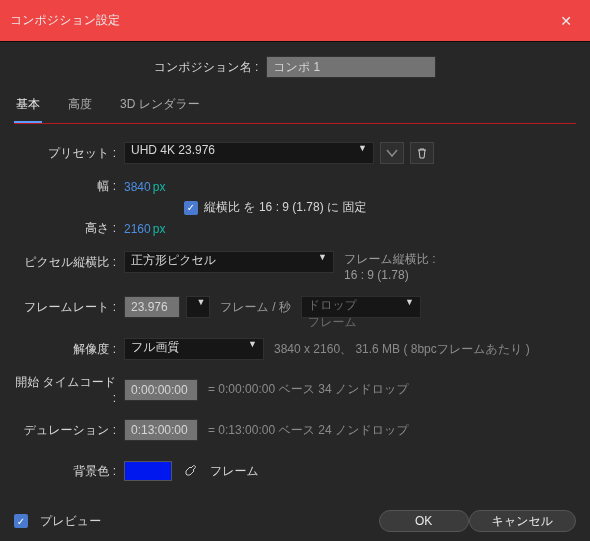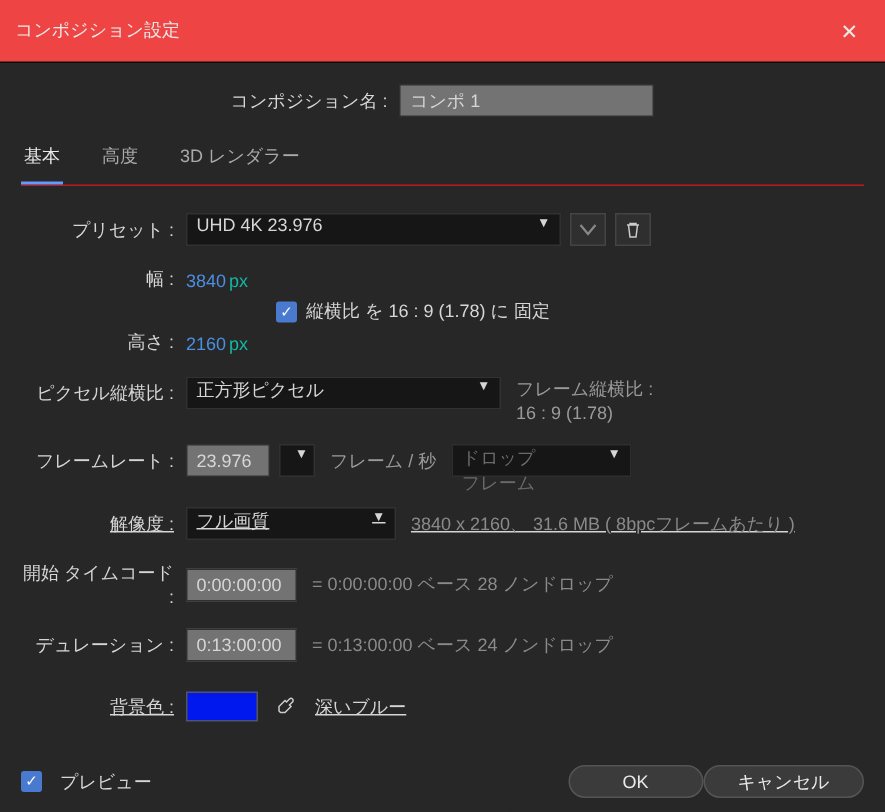--- a/index.html
+++ b/index.html
@@ -23,21 +23,21 @@
 .checkbox-box { width: 14px; height: 14px; background: #4a7ad0; border-radius: 2px; display: inline-flex; align-items: center; justify-content: center; color: #fff; font-size: 10px; margin-right: 6px; }
 .aux { color: #9a9a9a; margin-left: 10px; }
 .aux-dim { color: #8a8a8a; }
 .color-swatch { width: 48px; height: 20px; border: 1px solid #555; display: inline-block; }
 .footer { position: absolute; bottom: 0; left: 0; right: 0; height: 40px; display: flex; align-items: center; padding: 0 14px; background: #272727; }
 .footer .left { display: flex; align-items: center; gap: 6px; }
 .footer .right { margin-left: auto; display: flex; }
 .btn { background: #3b3b3b; border: 1px solid #555; border-radius: 12px; color: #eaeaea; height: 22px; padding: 0 22px; cursor: pointer; font-size: 12px; display: inline-flex; align-items: center; justify-content: center; }
 .disabled-sel { color: #6a6a6a !important; border-color: #2e2e2e; }
 svg { display: block; }
-.sep-top { margin-top: 20px; text-decoration: underline; }
+.sep-top { margin-top: 20px; }
 </style>
 </head>
 <body>
 
 <div class="titlebar">
   <span>コンポジション設定</span>
   <span class="close-x">✕</span>
 </div>
 
 <div class="body">
@@ -118,38 +118,38 @@
     <div class="select" style="width:140px">
       <span>フル画質</span>
       <span class="chev">▼</span>
     </div>
     <span class="aux aux-dim">3840 x 2160、 31.6 MB ( 8bpcフレームあたり )</span>
   </div>
 
   <div class="row">
     <span class="lbl lbl-col">開始 タイムコード :</span>
     <input class="input-text" style="width: 74px;" value="0:00:00:00">
-    <span class="aux aux-dim">= 0:00:00:00 ベース 28  ノンドロップ</span>
+    <span class="aux aux-dim">= 0:00:00:00 ベース 34  ノンドロップ</span>
   </div>
 
   <div class="row">
     <span class="lbl lbl-col">デュレーション :</span>
     <input class="input-text" style="width: 74px;" value="0:13:00:00">
     <span class="aux aux-dim">= 0:13:00:00 ベース 24  ノンドロップ</span>
   </div>
 
   <div class="row sep-top">
     <span class="lbl lbl-col">背景色 :</span>
     <span class="color-swatch" style="background:#0018ee"></span>
     <span style="width:20px; display:inline-flex; justify-content:center; margin-left:8px; cursor:pointer;">
       <svg width="16" height="16" viewBox="0 0 16 16">
           <path d="M13 3c-1-1-2 0-2 0L9 5 8 4 4 8l0 3 1 1 3 0 4-4-1-1 2-2s1-1 0-2z" fill="none" stroke="#ccc" stroke-width="1"></path>
         </svg>
     </span>
-    <span style="margin-left:10px;">深いブルー</span>
+    <span style="margin-left:10px;">フレーム</span>
   </div>
 
 </div>
 
 <div class="footer">
   <div class="left">
     <span class="checkbox-box">✓</span>
     <span>プレビュー</span>
   </div>
   <div class="right">

